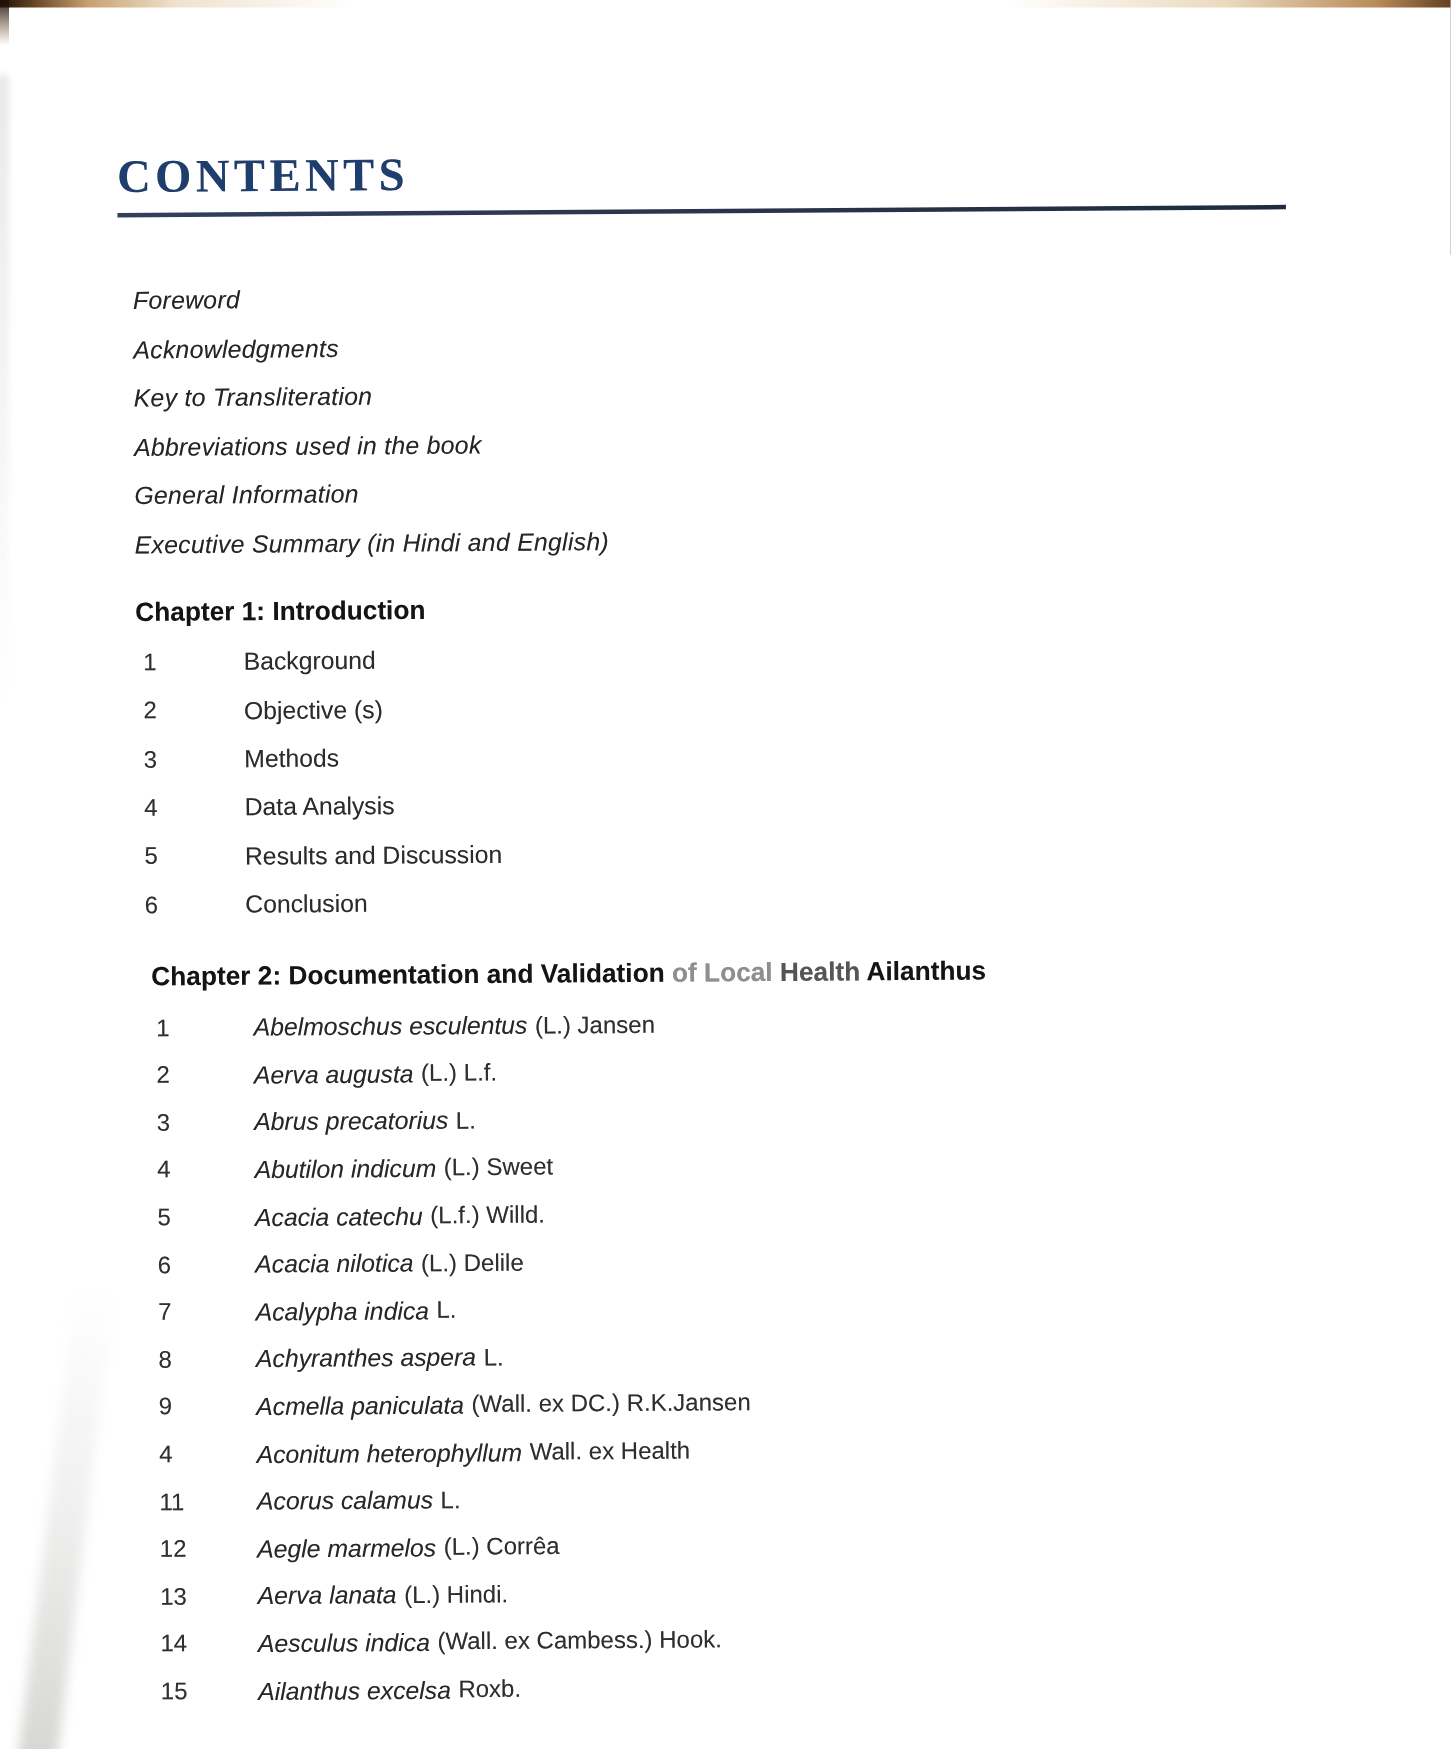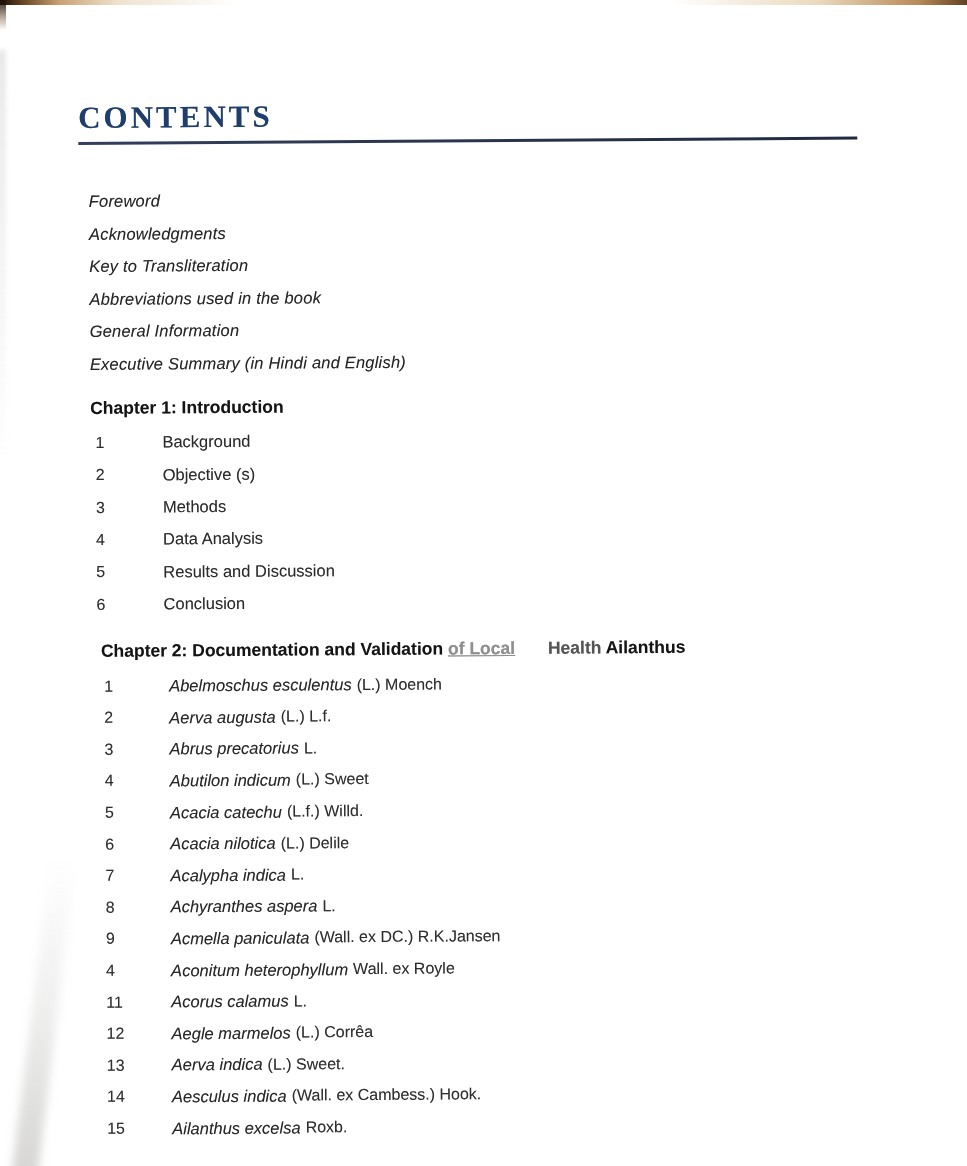--- a/index.html
+++ b/index.html
@@ -70,22 +70,22 @@
     letter-spacing: 0.2px;
   }
   .chapter-heading {
     font-weight: bold;
     font-size: 17.5px;
     line-height: 24px;
     color: #141414;
   }
   .ch1-heading { margin-top: 15px; margin-left: 10px; }
   .ch2-heading { margin-top: 18px; margin-left: 19px; }
-  .seg-faded { color: #8f8f8f; text-decoration: underline; }
-  .seg-mid   { color: #555555; margin-left: 28px; }
+  .seg-faded { color: #8f8f8f; }
+  .seg-mid   { color: #555555; }
   .ch1-list { margin-top: 7px; }
   .ch2-list { margin-top: 8px; }
   .row { display: flex; align-items: center; }
   .ch1-list .row { height: 32.4px; }
   .ch2-list .row { height: 31.6px; }
   .ch1-list .num { margin-left: 15px; width: 67px; font-size: 16px; color: #303030; flex: none; }
   .ch2-list .num { margin-left: 22px; width: 65px; font-size: 16px; color: #303030; flex: none; }
   .label { font-size: 16.5px; color: #2b2b2b; }
   .species { font-style: italic; font-size: 16.5px; color: #272727; }
   .author { font-style: normal; font-size: 16px; color: #2e2e2e; margin-left: 5px; }
@@ -147,21 +147,21 @@
       <span>Chapter 2: Documentation and Validation</span>
       <span class="seg-faded">of Local</span>
       <span class="seg-mid">Health</span>
       <span>Ailanthus</span>
     </div>
 
     <div class="ch2-list">
       <div class="row">
         <span class="num">1</span>
         <span class="species">Abelmoschus esculentus</span>
-        <span class="author">(L.) Moench</span>
+        <span class="author">(L.) Jansen</span>
       </div>
       <div class="row">
         <span class="num">2</span>
         <span class="species">Aerva augusta</span>
         <span class="author">(L.) L.f.</span>
       </div>
       <div class="row">
         <span class="num">3</span>
         <span class="species">Abrus precatorius</span>
         <span class="author">L.</span>
@@ -192,36 +192,36 @@
         <span class="author">L.</span>
       </div>
       <div class="row">
         <span class="num">9</span>
         <span class="species">Acmella paniculata</span>
         <span class="author">(Wall. ex DC.) R.K.Jansen</span>
       </div>
       <div class="row">
         <span class="num">4</span>
         <span class="species">Aconitum heterophyllum</span>
-        <span class="author">Wall. ex Royle</span>
+        <span class="author">Wall. ex Health</span>
       </div>
       <div class="row">
         <span class="num">11</span>
         <span class="species">Acorus calamus</span>
         <span class="author">L.</span>
       </div>
       <div class="row">
         <span class="num">12</span>
         <span class="species">Aegle marmelos</span>
         <span class="author">(L.) Corrêa</span>
       </div>
       <div class="row">
         <span class="num">13</span>
-        <span class="species">Aerva indica</span>
-        <span class="author">(L.) Sweet.</span>
+        <span class="species">Aerva lanata</span>
+        <span class="author">(L.) Hindi.</span>
       </div>
       <div class="row">
         <span class="num">14</span>
         <span class="species">Aesculus indica</span>
         <span class="author">(Wall. ex Cambess.) Hook.</span>
       </div>
       <div class="row">
         <span class="num">15</span>
         <span class="species">Ailanthus excelsa</span>
         <span class="author">Roxb.</span>

